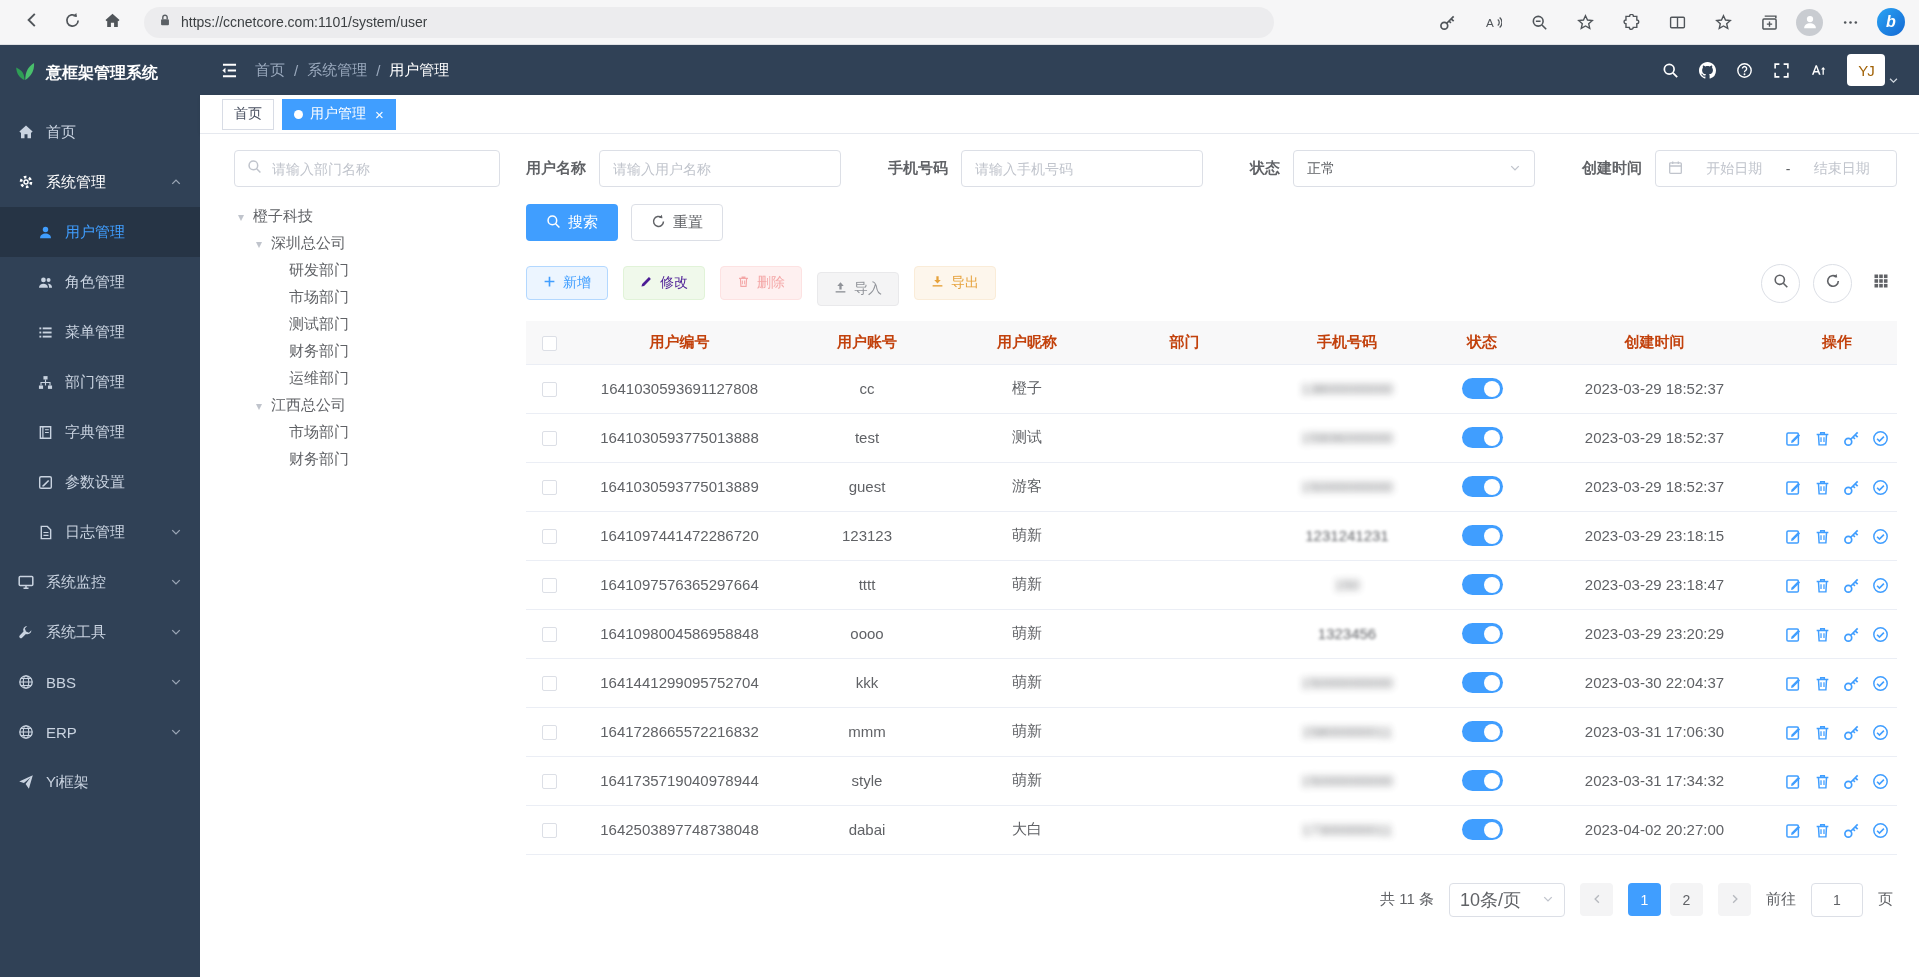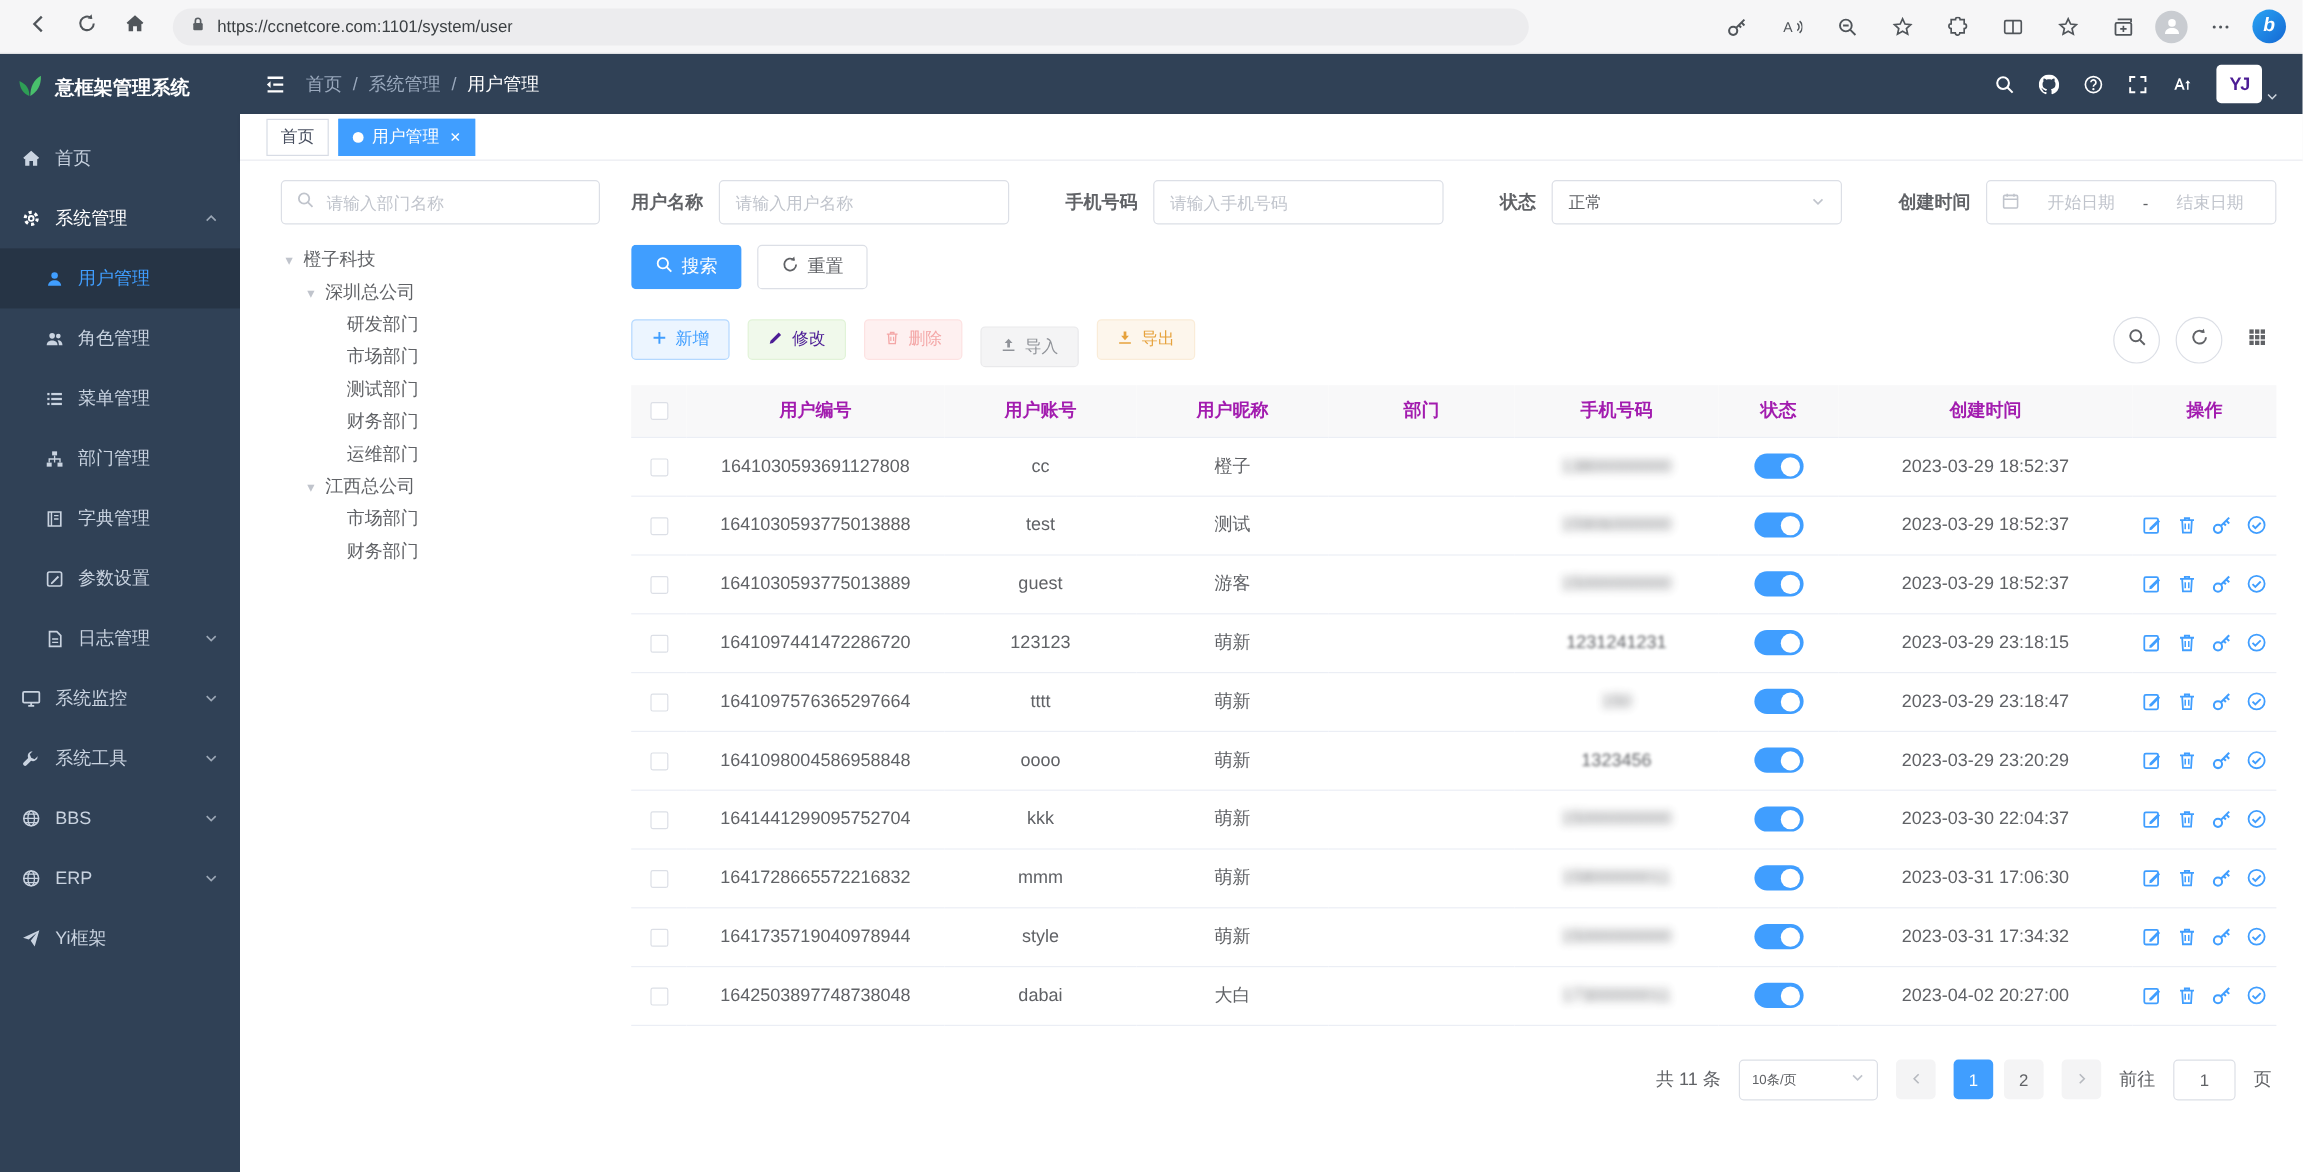--- a/index.html
+++ b/index.html
@@ -32,21 +32,21 @@
   .main{flex:1;display:flex;flex-direction:column;min-width:0;}
   .topbar{height:50px;flex:0 0 50px;background:#304156;display:flex;align-items:center;padding:0 20px;color:#fff;}
   .burger{display:flex;margin-right:16px;cursor:pointer;color:#fff;}
   .breadcrumb{display:flex;align-items:center;gap:9px;font-size:15px;}
   .crumb{color:#9aa9bd;cursor:pointer;}
   .crumb.last{color:#fff;cursor:default;}
   .crumb-sep{color:#9aa9bd;}
   .topbar-right{margin-left:auto;display:flex;align-items:center;gap:20px;}
   .top-icon{color:#fff;display:flex;cursor:pointer;}
   .avatar-wrap{display:flex;align-items:flex-end;gap:3px;cursor:pointer;}
-  .avatar-box{width:38px;height:32px;background:#fff;border-radius:4px;display:flex;align-items:center;justify-content:center;color:#4c1d95;font-weight:700;font-size:15px;letter-spacing:-1px;}
+  .avatar-box{width:38px;height:32px;background:#fff;border-radius:4px;display:flex;align-items:center;justify-content:center;color:#a16207;font-weight:400;font-size:15px;letter-spacing:-1px;}
   .avatar-caret{color:#cfd6df;display:flex;}
 
   .tagbar{height:39px;flex:0 0 39px;background:#fff;border-bottom:1px solid #e6e9ef;box-shadow:0 1px 3px rgba(0,21,41,.08);display:flex;align-items:center;gap:8px;padding:0 22px;}
   .tag{height:31px;display:inline-flex;align-items:center;gap:7px;padding:0 11px;border:1px solid #d8dce5;background:#fff;color:#495060;font-size:14px;cursor:pointer;}
   .tag.active{background:#409eff;border-color:#409eff;color:#fff;}
   .tag-dot{width:9px;height:9px;border-radius:50%;background:#fff;display:inline-block;}
   .tag-close{font-size:15px;line-height:1;margin-left:2px;}
 
   
   .content{flex:1;display:flex;gap:26px;padding:16px 22px 0 22px;background:#fff;min-height:0;}
@@ -81,32 +81,32 @@
   .mini-add{background:#ecf5ff;border-color:#b3d8ff;color:#409eff;}
   .mini-mod{background:#f0f9eb;border-color:#e1f3d8;color:#4c1d95;}
   .mini-del{background:#fef0f0;border-color:#fde2e2;color:#f4a7a7;}
   .mini-imp{background:#f4f4f5;border-color:#e9e9eb;color:#909399;margin-top:12px;}
   .mini-exp{background:#fdf6ec;border-color:#faecd8;color:#e6a23c;}
   .toolbar-right{margin-left:auto;display:flex;align-items:center;gap:13px;}
   .circle-btn{width:39px;height:39px;border-radius:50%;border:1px solid #dcdfe6;display:flex;align-items:center;justify-content:center;color:#606266;cursor:pointer;background:#fff;}
   .bare-btn{width:32px;height:32px;display:flex;align-items:center;justify-content:center;color:#606266;cursor:pointer;}
 
   .user-table{margin-top:15px;width:100%;border-collapse:collapse;table-layout:fixed;font-size:15px;color:#606266;}
-  .user-table th{height:43px;background:#f8f8f9;color:#a21caf;font-weight:700;border-bottom:1px solid #ebeef5;text-align:center;font-size:15px;}
+  .user-table th{height:43px;background:#f8f8f9;color:#c2410c;font-weight:700;border-bottom:1px solid #ebeef5;text-align:center;font-size:15px;}
   .user-table td{height:49px;border-bottom:1px solid #ebeef5;text-align:center;white-space:nowrap;overflow:hidden;}
   .checkbox{width:15px;height:15px;border:1px solid #dcdfe6;border-radius:2px;display:inline-block;background:#fff;cursor:pointer;vertical-align:middle;}
   .toggle{width:41px;height:21px;border-radius:11px;background:#409eff;display:inline-block;position:relative;cursor:pointer;vertical-align:middle;}
   .toggle::after{content:"";position:absolute;top:2.5px;right:2.5px;width:16px;height:16px;border-radius:50%;background:#fff;}
   .phone{display:inline-block;}
   .mask-heavy{filter:blur(3.5px);opacity:.9;}
   .mask-light{filter:blur(1.4px);}
   .op-icon{color:#409eff;display:inline-flex;margin:0 6px;cursor:pointer;vertical-align:middle;}
 
   .pagination{margin-top:28px;display:flex;align-items:center;justify-content:flex-end;gap:15px;font-size:15px;color:#606266;padding-right:4px;}
-  .size-select{width:116px;height:34px;border:1px solid #dcdfe6;border-radius:4px;display:flex;align-items:center;justify-content:space-between;padding:0 10px;font-size:11px;color:#606266;cursor:pointer;}
+  .size-select{width:116px;height:34px;border:1px solid #dcdfe6;border-radius:4px;display:flex;align-items:center;justify-content:space-between;padding:0 10px;font-size:18px;color:#606266;cursor:pointer;}
   .size-select .chev{color:#c0c4cc;}
   .pages{display:inline-flex;gap:9px;}
   .page-btn{min-width:33px;height:33px;border-radius:4px;background:#f4f4f5;color:#606266;display:inline-flex;align-items:center;justify-content:center;font-size:14px;cursor:pointer;}
   .page-btn.active{background:#409eff;color:#fff;}
   .page-btn.nav{color:#b6b9bf;}
   .goto-input{width:52px;height:34px;border:1px solid #dcdfe6;border-radius:4px;text-align:center;font-size:14px;color:#606266;outline:none;font-family:inherit;}
 
   .chev{display:inline-block;}
   .chev.up{transform:rotate(180deg);}
   .chev.left{transform:rotate(90deg);}

